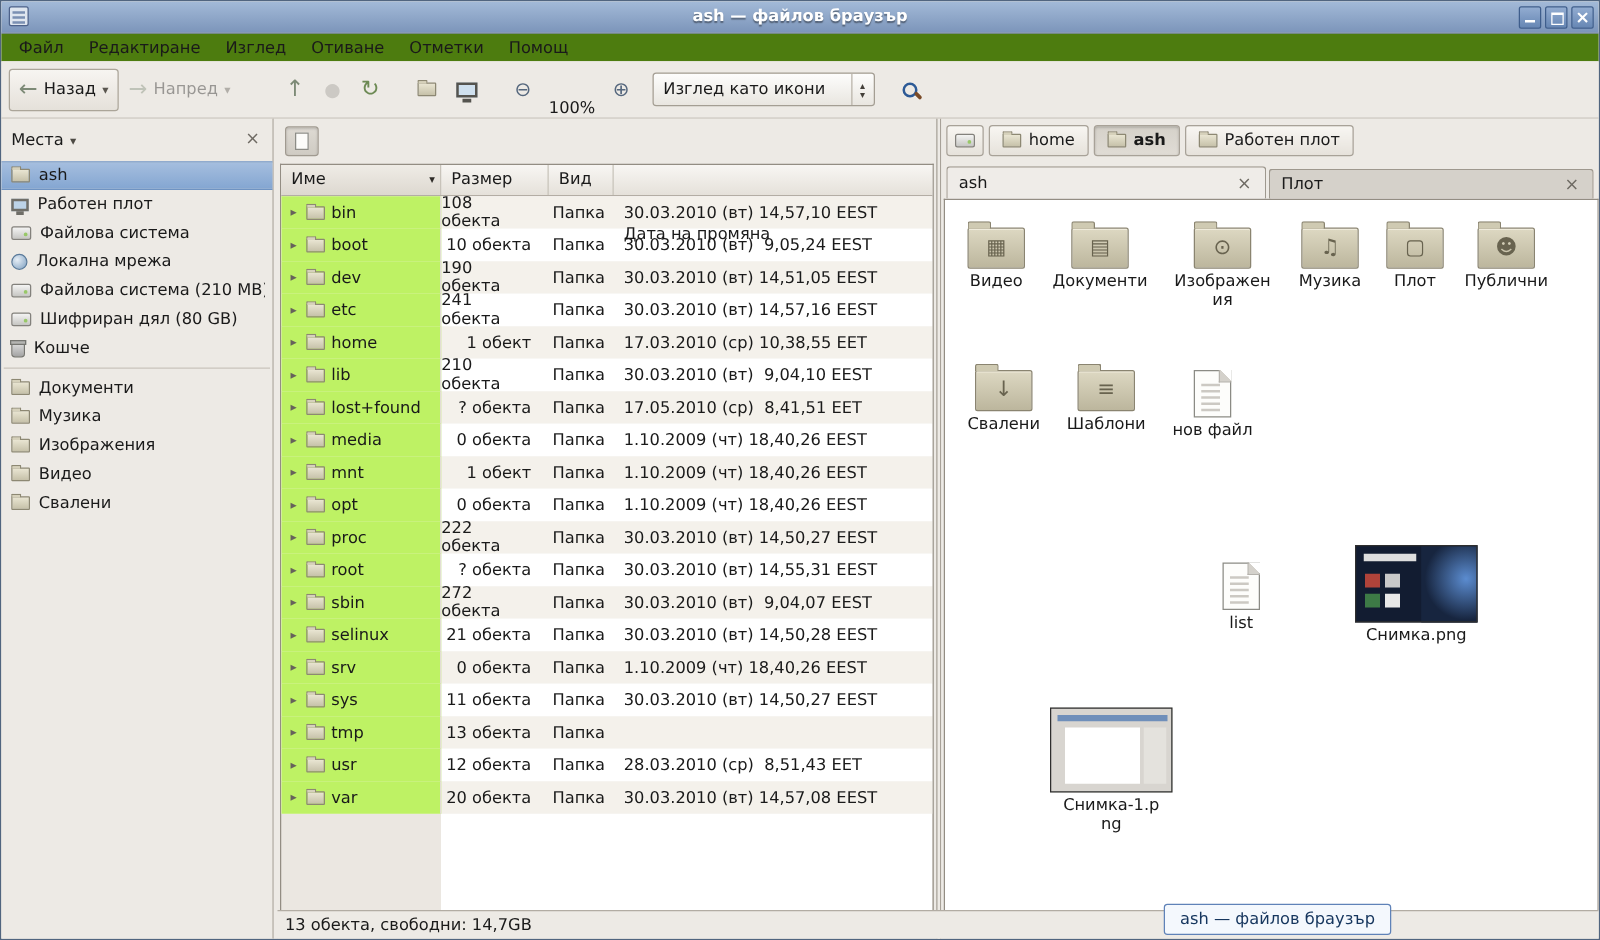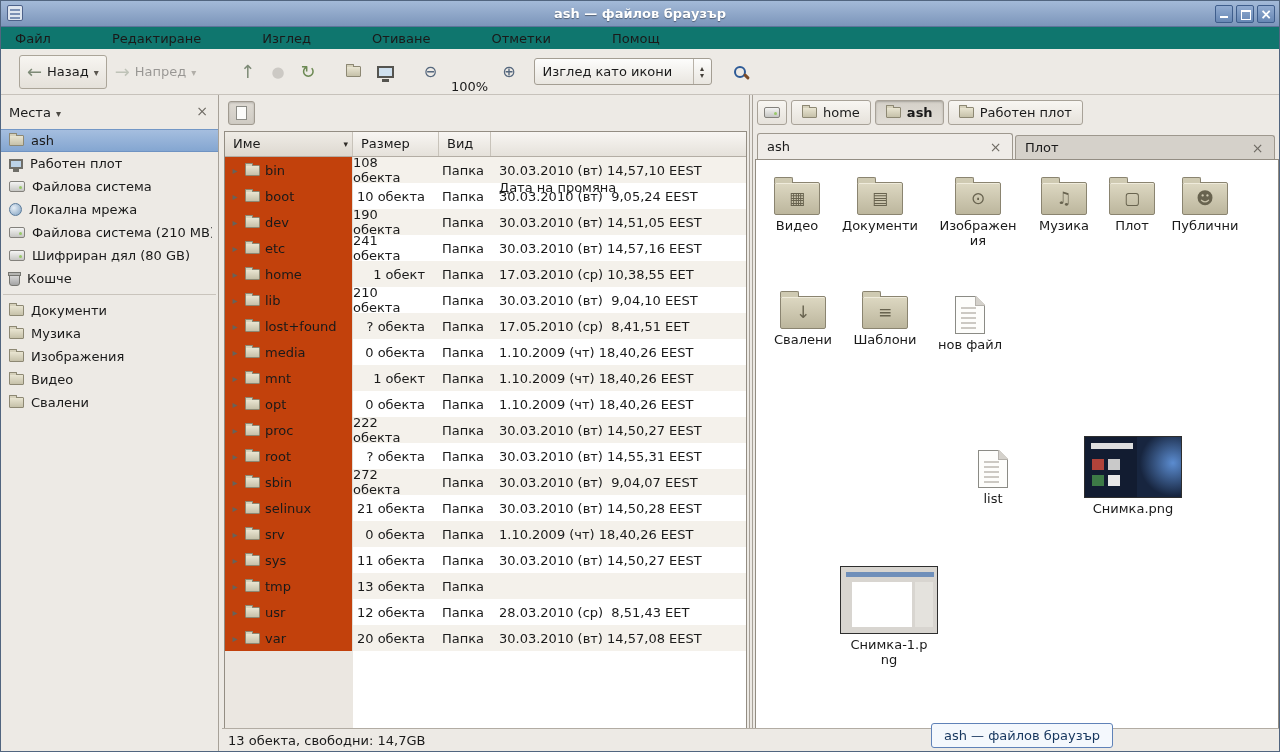--- a/index.html
+++ b/index.html
@@ -18,25 +18,25 @@
     box-shadow:0 4px 0 #7b90b3,0 8px 0 #7b90b3;}
   .title{position:absolute;left:0;right:0;top:0;height:26px;line-height:25px;text-align:center;
     color:#fff;font-weight:bold;text-shadow:0 1px 1px rgba(0,0,0,.4);}
   .controls{position:absolute;right:4px;top:4px;display:flex;gap:3px;}
   .wbtn{width:18px;height:18px;border-radius:2px;border:1px solid #3f5e8c;
     background:linear-gradient(#92ACD1,#6787B4);position:relative;cursor:pointer;}
   .wbtn.min::after{content:"";position:absolute;left:4px;bottom:4px;width:8px;height:2px;background:#fff;}
   .wbtn.max::after{content:"";position:absolute;left:4px;top:4px;width:8px;height:7px;border:1px solid #fff;border-top-width:2px;}
   .wbtn.close::after{content:"×";position:absolute;left:0;right:0;top:-1px;text-align:center;color:#fff;font-weight:bold;font-size:14px;line-height:18px;}
   
-  .menubar{position:absolute;top:26px;left:0;right:0;height:22px;background:#0f766e;display:flex;align-items:center;padding-left:4px;gap:41px;}
+  .menubar{position:absolute;top:26px;left:0;right:0;height:22px;background:#4d7c0f;display:flex;align-items:center;padding-left:4px;}
   .menu-item{padding:2px 10px;cursor:default;}
   
   .toolbar{position:absolute;top:48px;left:0;right:0;height:46px;background:#EDEAE5;
-    border-bottom:1px solid #c7c2bb;display:flex;align-items:center;padding:0 18px;}
+    border-bottom:1px solid #c7c2bb;display:flex;align-items:center;padding:0 6px;}
   .tb{display:inline-flex;align-items:center;gap:5px;height:34px;padding:0 7px;border:1px solid transparent;border-radius:3px;
     background:transparent;font:inherit;color:inherit;cursor:pointer;}
   .tb.raised{border-color:#aba599;background:linear-gradient(#f7f5f1,#e5e1da);}
   .tb.disabled{opacity:.40;cursor:default;}
   .ticon{font-size:18px;line-height:18px;color:#7d8a76;}
   .i-back::before{content:"←";}
   .i-fwd::before{content:"→";}
   .i-up::before{content:"↑";color:#7d8a76;}
   .i-stop::before{content:"●";color:#9b9893;font-size:15px;}
   .i-reload::before{content:"↻";color:#6d8a54;}
@@ -97,21 +97,21 @@
   .hcell{padding:4px 8px 0;border-right:1px solid #c8c3ba;position:relative;white-space:nowrap;}
   .hcell.sorted{background:linear-gradient(#efece6,#ddd8d0);}
   .hcell .sort{position:absolute;right:4px;top:7px;font-size:9px;color:#2e2b27;}
   .c0{width:128px;flex:none;}
   .c1{width:86px;flex:none;}
   .c2{width:52px;flex:none;}
   .c3{flex:1;border-right:none;margin-top:44px;}
   .trow{display:flex;height:26px;align-items:stretch;background:#fff;cursor:default;}
   .trow.alt{background:#F4F1EB;}
   .tc{display:flex;align-items:center;}
-  .tc.name{width:128px;flex:none;gap:5px;padding-left:5px;background:#c2410c;border-right:1px solid #e2ddd5;}
+  .tc.name{width:128px;flex:none;gap:5px;padding-left:5px;background:#bef264;border-right:1px solid #e2ddd5;}
   .tc.size{width:86px;flex:none;justify-content:flex-end;padding-right:14px;}
   .tc.type{width:52px;flex:none;padding-left:3px;}
   .tc.date{flex:1;padding-left:8px;white-space:pre;}
   .expander{width:10px;font-size:10px;color:#66625b;text-align:center;cursor:pointer;}
   .expander::before{content:"▸";}
   
   .right{position:absolute;left:752px;top:0;right:0;bottom:23px;background:#EDEAE5;}
   .right-top{height:36px;position:relative;}
   .path-bar{display:flex;gap:4px;padding:5px 4px 0 4px;align-items:center;}
   .crumb{height:25px;display:inline-flex;align-items:center;gap:6px;padding:0 10px;border:1px solid #a8a298;border-radius:3px;

